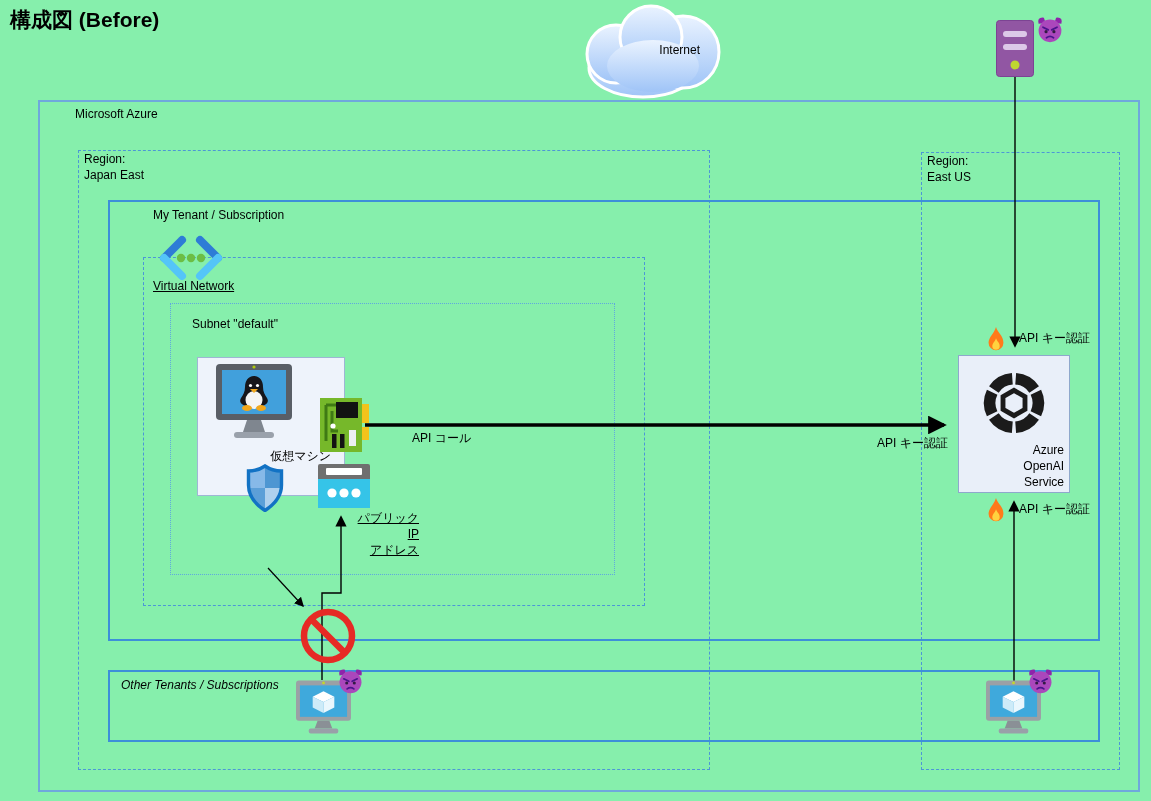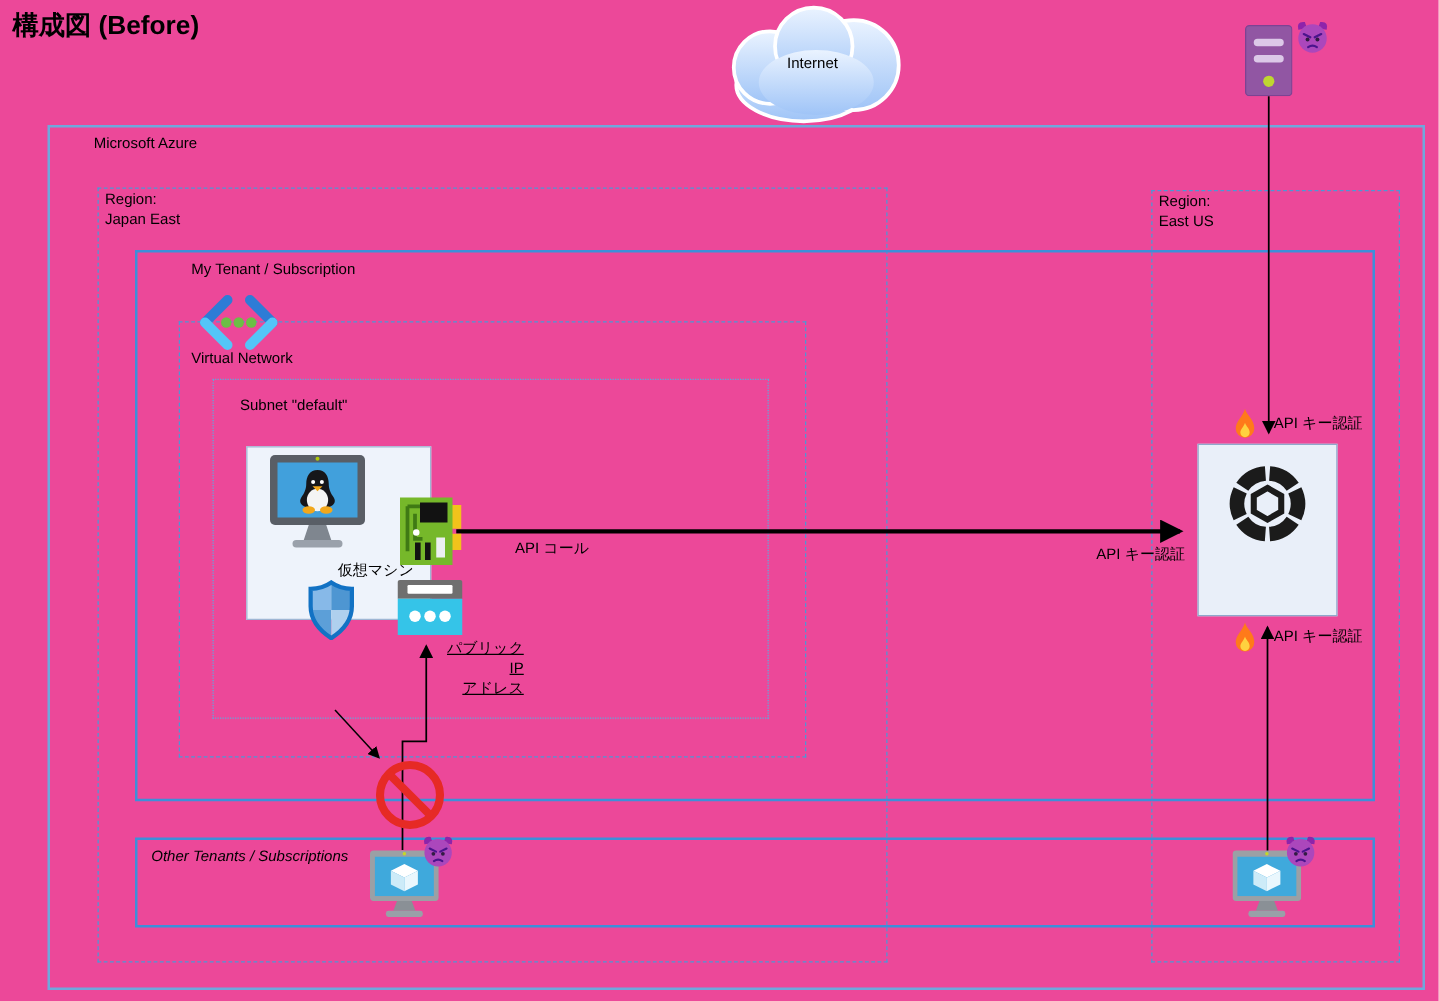--- a/index.html
+++ b/index.html
@@ -1,17 +1,17 @@
 <!DOCTYPE html>
 <html><head>
 <meta charset="utf-8">
 <style>
   html,body{margin:0;padding:0;background:#fff;}
   #canvas{
-    position:relative;width:1151px;height:801px;overflow:hidden;background:#ec4899;
+    position:relative;width:1151px;height:801px;overflow:hidden;background:#86efac;
     font-family:"Liberation Sans","DejaVu Sans",sans-serif;color:#000;
   }
   .abs{position:absolute;}
   .box{position:absolute;box-sizing:border-box;background:transparent;}
   .lbl{position:absolute;font-size:12px;line-height:1.32;white-space:pre-line;}
   .lbl.center{text-align:right;}
   .lbl.right{text-align:right;}
   #title{position:absolute;left:10px;top:6px;font-size:21px;font-weight:700;}
   .azure-outer{border:2px solid #6FA8DC;}
   .region{border:1.6px dashed #4C97D6;}
@@ -44,21 +44,21 @@
   <div class="lbl" style="left:927px;top:154px;">Region:
 East US</div>
 
   <div class="box tenant boxlayer" style="left:108px;top:200px;width:992px;height:441px;"></div>
   <div class="lbl" style="left:121px;top:208px;margin-left:32px;">My Tenant / Subscription</div>
 
   <div class="box tenant boxlayer" style="left:108px;top:670px;width:992px;height:72px;"></div>
   <div class="lbl" style="left:121px;top:678px;font-style:italic;">Other Tenants / Subscriptions</div>
 
   <div class="box vnet boxlayer" style="left:143px;top:257px;width:502px;height:349px;"></div>
-  <div class="lbl" style="left:153px;top:279px;">Virtual Network</div>
+  <div class="lbl" style="left:153px;top:279px;text-decoration:underline;">Virtual Network</div>
 
   <div class="box subnet boxlayer" style="left:170px;top:303px;width:445px;height:272px;"></div>
   <div class="lbl" style="left:192px;top:317px;">Subnet "default"</div>
 
   <div class="box nodebox boxlayer" style="left:197px;top:357px;width:148px;height:139px;"></div>
   <div class="box openaibox boxlayer" style="left:958px;top:355px;width:112px;height:138px;"></div>
 
   <svg id="connectors" width="1151" height="801" viewBox="0 0 1151 801">
     <defs>
       <marker id="arrowThin" viewBox="0 0 10 10" refX="8.5" refY="5" markerWidth="8" markerHeight="8" orient="auto-start-reverse">
@@ -91,21 +91,21 @@
         <stop offset="0" stop-color="#EAF3FF"></stop>
           <stop offset="1" stop-color="#9FC4F7"></stop>
       </linearGradient>
     </defs>
     <ellipse cx="70" cy="64" rx="54" ry="29" fill="url(#cg)" stroke="#fff" stroke-width="3"></ellipse>
     <circle cx="110" cy="48" r="36" fill="url(#cg)" stroke="#fff" stroke-width="3"></circle>
     <circle cx="43" cy="50" r="29" fill="url(#cg)" stroke="#fff" stroke-width="3"></circle>
     <circle cx="78" cy="33" r="31" fill="url(#cg)" stroke="#fff" stroke-width="3"></circle>
     <ellipse cx="80" cy="62" rx="46" ry="26" fill="url(#cg)"></ellipse>
   </svg>
-  <div class="lbl" style="left:600px;top:43px;width:100px;text-align:center;">Internet</div>
+  <div class="lbl" style="left:600px;top:43px;width:100px;text-align:right;">Internet</div>
 
   <svg class="abs icon" style="left:996px;top:20px;" width="38" height="57" viewBox="0 0 38 57">
     <rect x="0.5" y="0.5" width="37" height="56" rx="3" fill="#9156A3" stroke="#7C4393"></rect>
     <rect x="7" y="11" width="24" height="6" rx="3" fill="#DCC8E8"></rect>
     <rect x="7" y="24" width="24" height="6" rx="3" fill="#DCC8E8"></rect>
     <circle cx="19" cy="45" r="4.5" fill="#BFD730"></circle>
   </svg>
   <svg class="abs icon" style="left:1036px;top:15px;" width="28" height="28" viewBox="0 0 32 32">
     <path d="M3,10 Q1,2 9,3 L11,9 Z" fill="#8E24AA"></path>
       <path d="M29,10 Q31,2 23,3 L21,9 Z" fill="#8E24AA"></path>
@@ -189,20 +189,23 @@
     <g fill="#1b1b1b">
       <path id="sec" d="M2.2,-30.9 A31,31 0 0 1 25.7,-17.3 L15.8,-10.6 A19,19 0 0 0 1.3,-19 Z"></path>
       <use href="#sec" transform="rotate(60)"></use>
         <use href="#sec" transform="rotate(120)"></use>
       <use href="#sec" transform="rotate(180)"></use>
         <use href="#sec" transform="rotate(240)"></use>
       <use href="#sec" transform="rotate(300)"></use>
     </g>
     <path d="M0,-13 L11.3,-6.5 L11.3,6.5 L0,13 L-11.3,6.5 L-11.3,-6.5 Z" fill="none" stroke="#1b1b1b" stroke-width="5"></path>
   </svg>
+  <div class="lbl center" style="left:964px;top:443px;width:100px;">Azure
+OpenAI
+Service</div>
 
   <svg class="abs icon" style="left:983px;top:327px;" width="26" height="26" viewBox="0 0 24 28">
     <path d="M12,0 C13.5,6 20,9 20,17 A8,8 0 1 1 4,17 C4,11 10,7 12,0 Z" fill="#FF7A1A"></path>
     <path d="M12,12 C13,15.5 16,16.5 16,20.5 A4,4 0 1 1 8,20.5 C8,17.5 11,15.5 12,12 Z" fill="#FFD23F"></path>
   </svg>
   <div class="lbl" style="left:1019px;top:331px;">API キー認証</div>
 
   <svg class="abs icon" style="left:983px;top:498px;" width="26" height="26" viewBox="0 0 24 28">
     <path d="M12,0 C13.5,6 20,9 20,17 A8,8 0 1 1 4,17 C4,11 10,7 12,0 Z" fill="#FF7A1A"></path>
     <path d="M12,12 C13,15.5 16,16.5 16,20.5 A4,4 0 1 1 8,20.5 C8,17.5 11,15.5 12,12 Z" fill="#FFD23F"></path>

